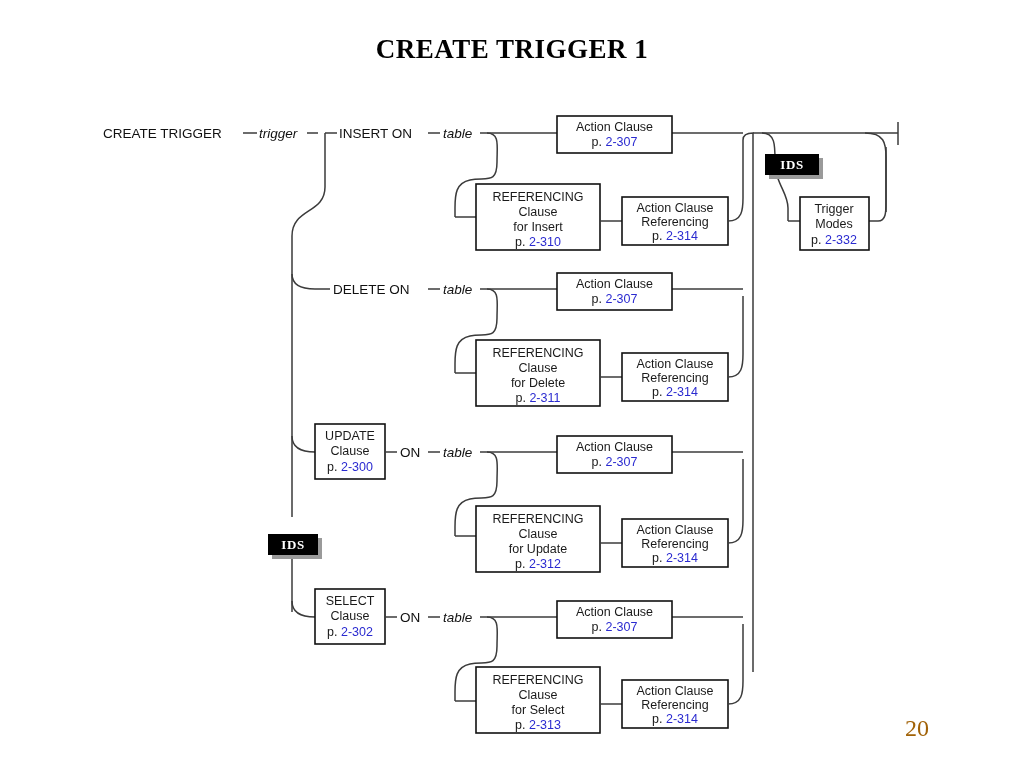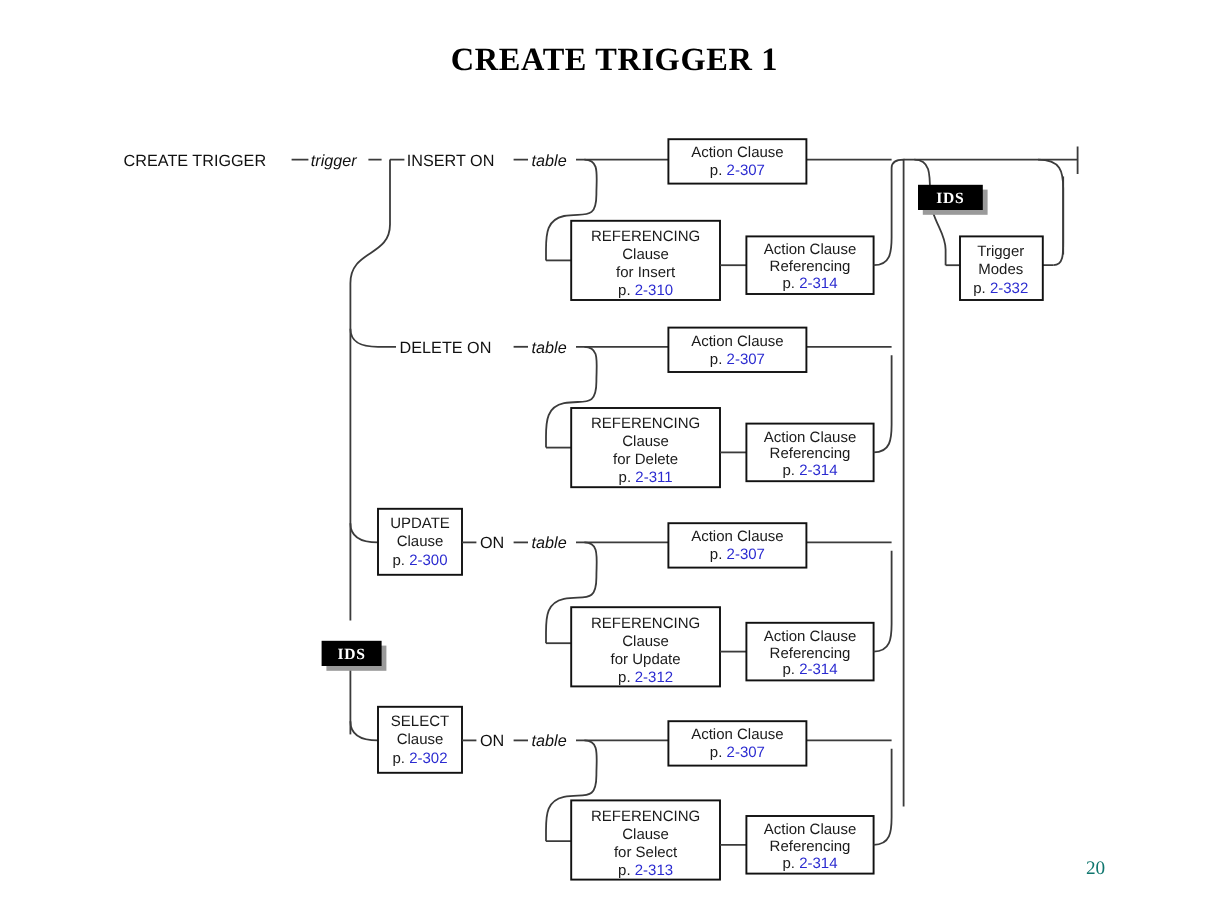--- a/index.html
+++ b/index.html
@@ -31,22 +31,22 @@
     font-weight: bold;
     font-size: 27px;
     color: #000000;
     letter-spacing: 0.5px;
   }
   .page-number {
     position: absolute;
     left: 905px;
     top: 703px;
     font-family: "Liberation Serif", serif;
-    font-size: 16px;
-    color: #0f766e;
+    font-size: 24px;
+    color: #a16207;
   }
   #diagram {
     position: absolute;
     left: 0;
     top: 0;
   }
   
   .kw {
     font-family: "Liberation Sans", sans-serif;
     font-size: 13.5px;

